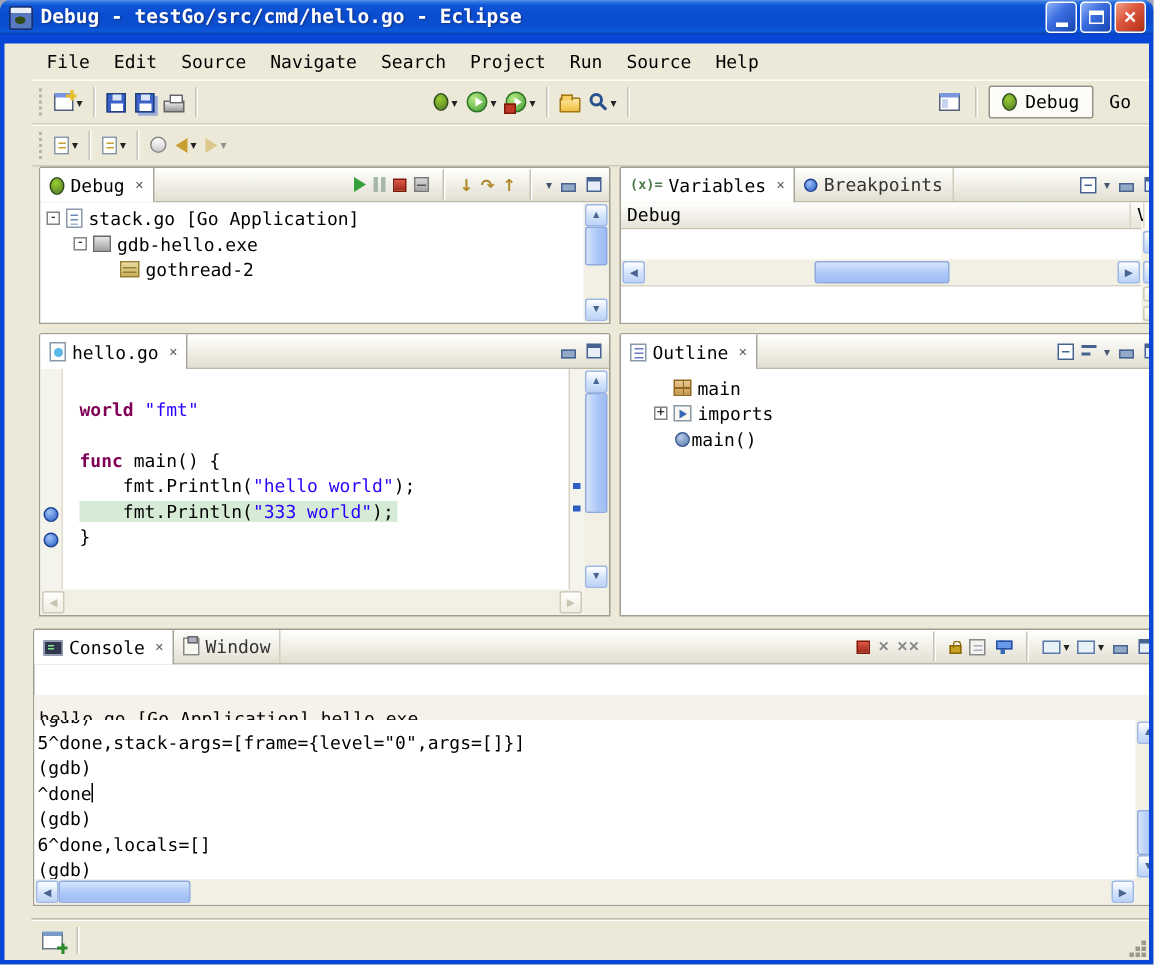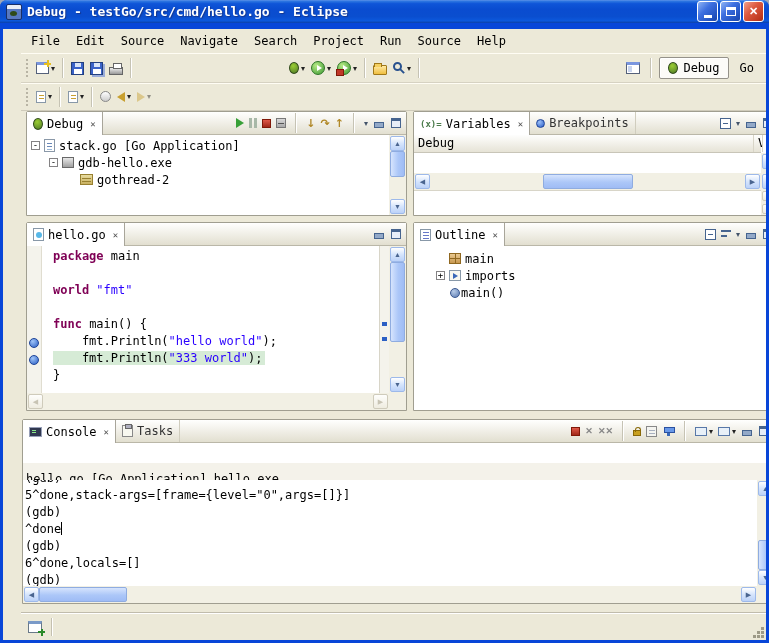--- a/index.html
+++ b/index.html
@@ -437,21 +437,20 @@
             <div class="gut-row"></div>
             <div class="gut-row">
               <span class="marker-bp"></span>
             </div>
             <div class="gut-row">
               <span class="marker-bp"></span>
             </div>
             <div class="gut-row"></div>
           </div>
         <div class="codearea" id="editor-code">
-            <div class="code-line"><span class="code-text"><span style="color: rgb(127, 0, 85); font-weight: bold;">package</span><span style="color: rgb(0, 0, 0);"> main</span></span></div>
             <div class="code-line"><span class="code-text"></span></div>
             <div class="code-line"><span class="code-text"><span style="color: rgb(127, 0, 85); font-weight: bold;">world</span><span style="color: rgb(0, 0, 0);"> </span><span style="color: rgb(42, 0, 255);">"fmt"</span></span></div>
             <div class="code-line"><span class="code-text"></span></div>
             <div class="code-line"><span class="code-text"><span style="color: rgb(127, 0, 85); font-weight: bold;">func</span><span style="color: rgb(0, 0, 0);"> main() {</span></span></div>
             <div class="code-line"><span class="code-text"><span style="color: rgb(0, 0, 0);">    fmt.Println(</span><span style="color: rgb(42, 0, 255);">"hello world"</span><span style="color: rgb(0, 0, 0);">);</span></span></div>
             <div class="code-line"><span class="code-text" style="background: rgb(214, 235, 214);"><span style="color: rgb(0, 0, 0);">    fmt.Println(</span><span style="color: rgb(42, 0, 255);">"333 world"</span><span style="color: rgb(0, 0, 0);">);</span></span></div>
             <div class="code-line"><span class="code-text"><span style="color: rgb(0, 0, 0);">}</span></span></div>
           </div>
         <div class="overview">
           <span class="ov-mark" style="top:52%"></span>
@@ -508,21 +507,21 @@
 
     <div class="panel" id="console-panel">
       <div class="phead">
         <span class="ptab active">
           <span class="ic ic-console-tab"></span>
           <span>Console</span>
           <span class="tclose">✕</span>
         </span>
         <span class="ptab">
           <span class="ic ic-tasks"></span>
-          <span>Tasks</span>
+          <span>Window</span>
         </span>
         <span class="ptools">
           <span class="ic ic-terminate"></span>
           <span class="xgly">✕</span>
           <span class="xgly"><span>✕</span><span>✕</span></span>
           <span class="tbsep"></span>
           <span class="ic ic-lock"></span>
           <span class="ic ic-clear"></span>
           <span class="ic ic-pin"></span>
           <span class="tbsep"></span>

